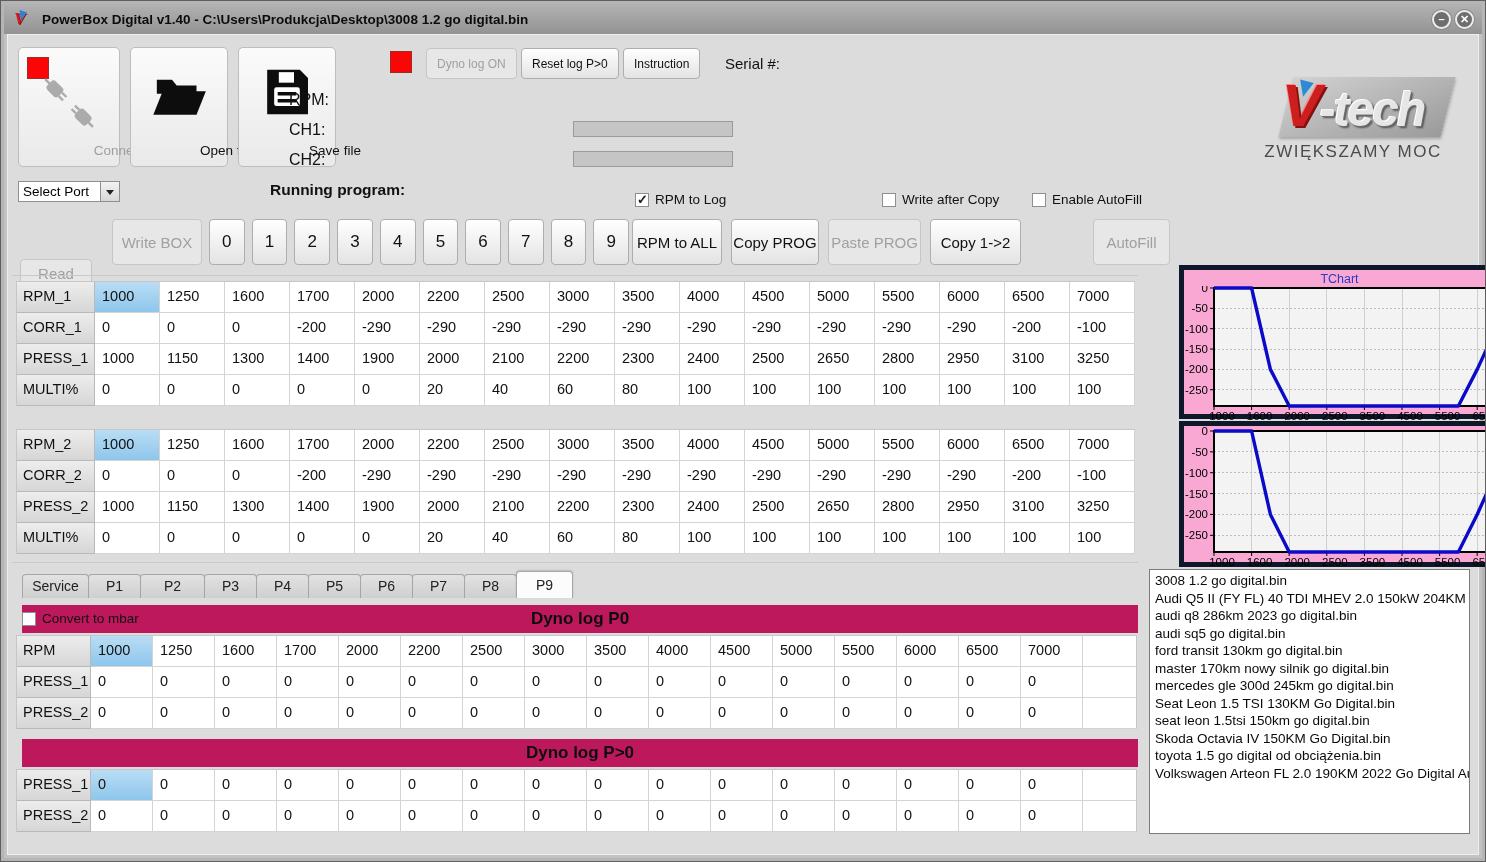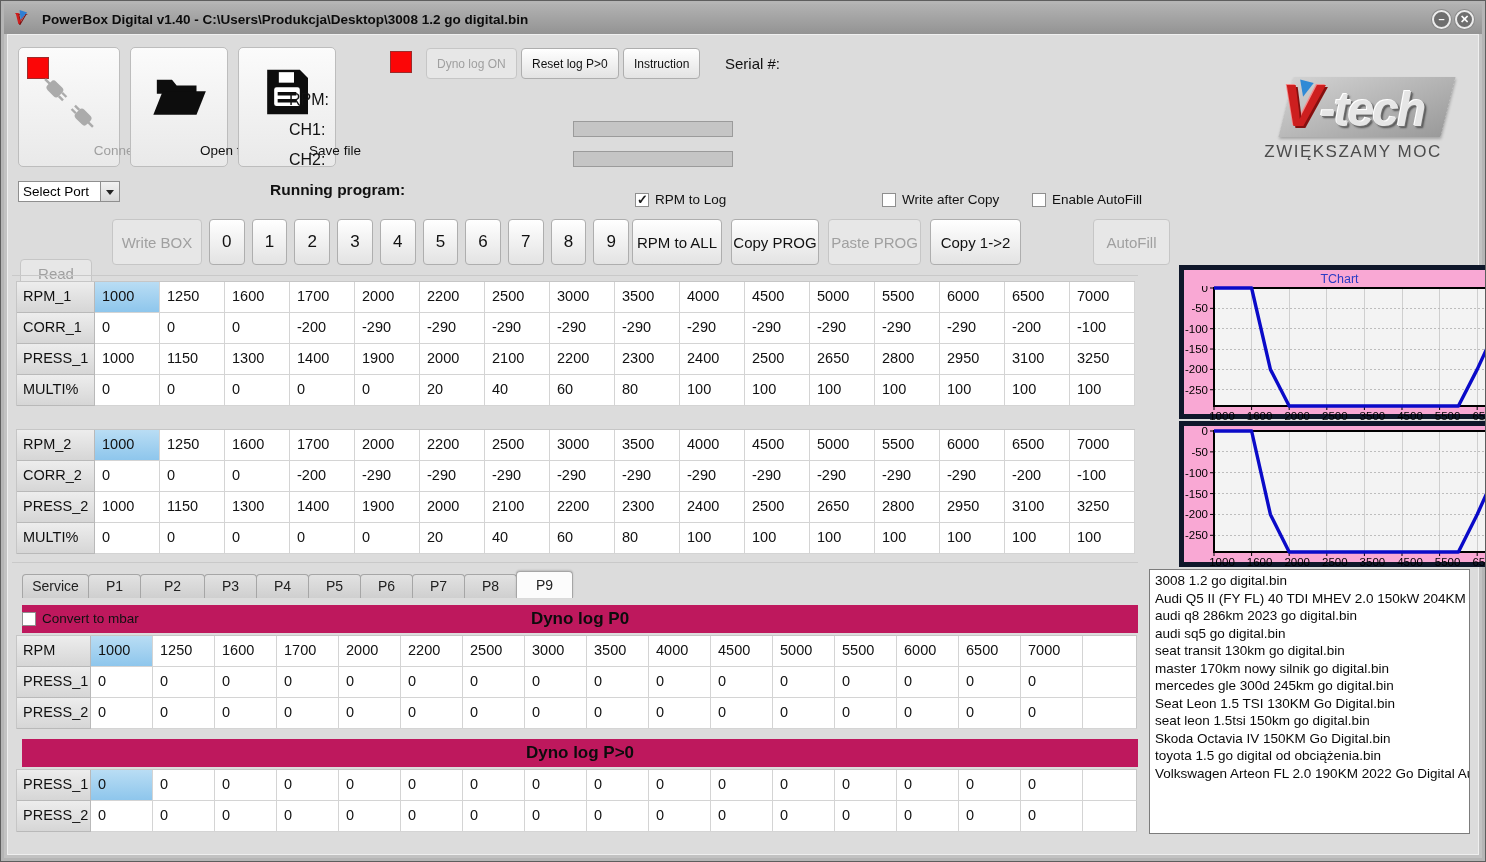--- a/index.html
+++ b/index.html
@@ -573,21 +573,21 @@
             <line x1="293.2" y1="126" x2="293.2" y2="130" stroke="#000" stroke-width="1"></line>
             <text x="301.2" y="140" text-anchor="middle" font-size="11.5" fill="#000">6500</text>
             <polyline points="30,5 48.8,5 67.6,5 86.4,88.44827586206897 105.2,126 124,126 142.8,126 161.6,126 180.4,126 199.2,126 218,126 236.8,126 255.6,126 274.4,126 293.2,88.44827586206897 312,46.724137931034484" fill="none" stroke="#0a0ac8" stroke-width="3.4" stroke-linejoin="round"></polyline>
           </svg></div>
     </div>
     <div class="filelist" style="top:534px;">
         <div class="fitem">3008 1.2 go digital.bin</div>
         <div class="fitem">Audi Q5 II (FY FL) 40 TDI MHEV 2.0 150kW 204KM (</div>
         <div class="fitem">audi q8 286km 2023 go digital.bin</div>
         <div class="fitem">audi sq5 go digital.bin</div>
-        <div class="fitem">seat transit 130km go digital.bin</div>
+        <div class="fitem">ford transit 130km go digital.bin</div>
         <div class="fitem">master 170km nowy silnik go digital.bin</div>
         <div class="fitem">mercedes gle 300d 245km go digital.bin</div>
         <div class="fitem">Seat Leon 1.5 TSI 130KM Go Digital.bin</div>
         <div class="fitem">seat leon 1.5tsi 150km go digital.bin</div>
         <div class="fitem">Skoda Octavia IV 150KM Go Digital.bin</div>
         <div class="fitem">toyota 1.5 go digital od obciążenia.bin</div>
         <div class="fitem">Volkswagen Arteon FL 2.0 190KM 2022 Go Digital Au</div>
       </div>
   </div>
 </div>

